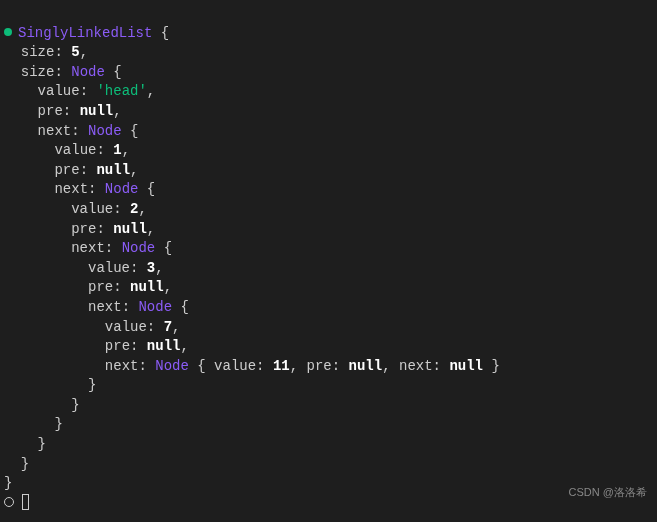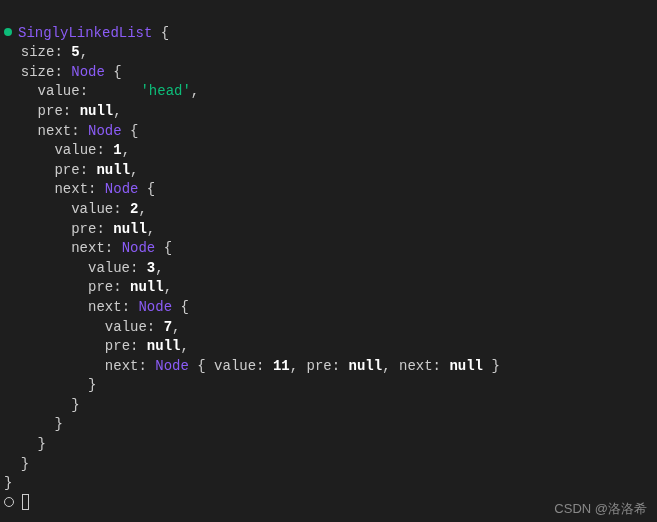--- a/index.html
+++ b/index.html
@@ -36,21 +36,20 @@
       color: #8b5cf6;
     }
     .bracket {
       color: #cccccc;
     }
     .key {
       color: #cccccc;
     }
     .strval {
       color: #0dbc79;
-      margin-left: 44px;
     }
     .num {
       color: #dcdcaa;
     }
     .bold {
       font-weight: bold;
       color: #ffffff;
     }
     .prompt-line {
       display: flex;
@@ -67,24 +66,24 @@
     .cursor {
       display: inline-block;
       width: 7px;
       height: 16px;
       border: 1px solid #cccccc;
       margin-left: 2px;
       vertical-align: middle;
     }
     .watermark {
       position: absolute;
-      bottom: 4px;
+      bottom: 22px;
       right: 10px;
       color: #888888;
-      font-size: 13px;
+      font-size: 11px;
       font-family: sans-serif;
     }
   </style>
 </head>
 <body>
 
 <div class="output">
 <span class="dot"></span><span class="struct">SinglyLinkedList</span> <span class="bracket">{</span>
   <span class="key">size</span><span>:</span> <span class="num bold">5</span><span>,</span>
   <span class="key">size</span><span>:</span> <span class="struct">Node</span> <span class="bracket">{</span>

